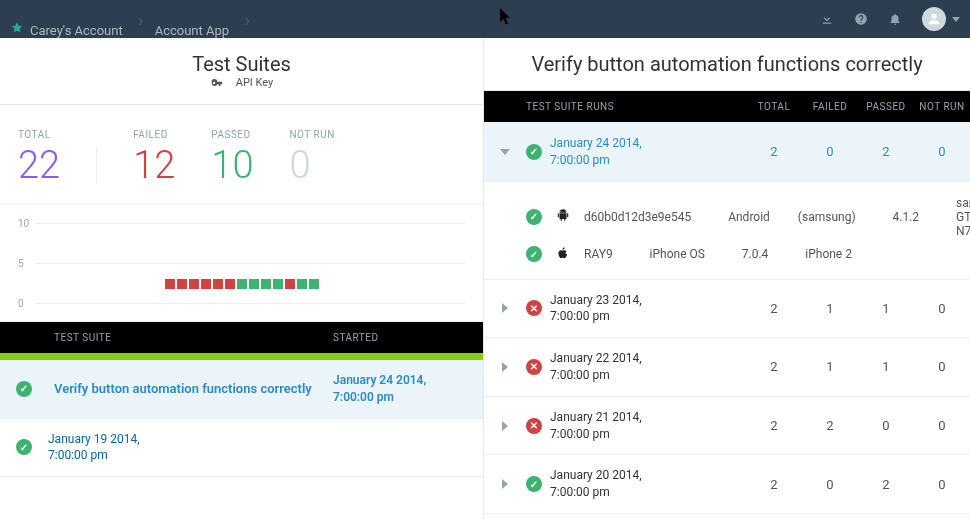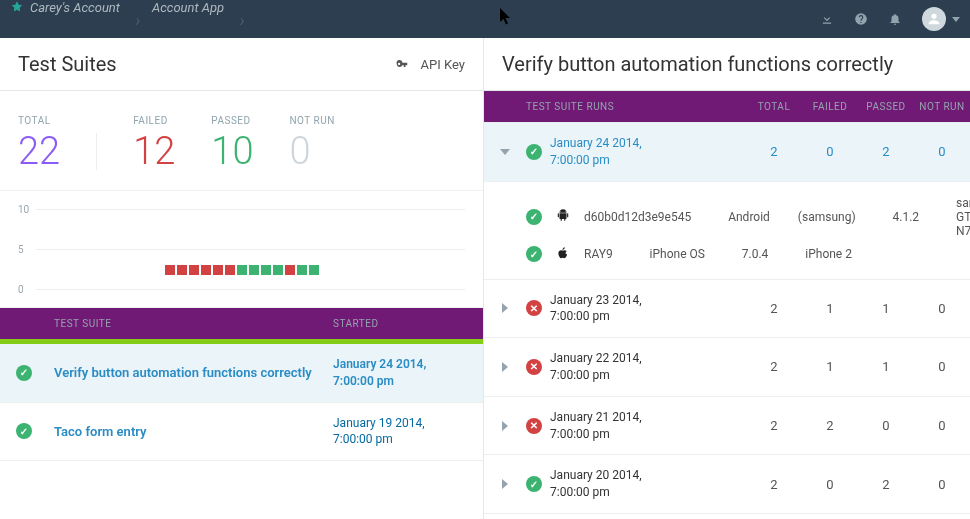--- a/index.html
+++ b/index.html
@@ -17,27 +17,26 @@
   .topbar {
     height: 38px;
     background: #2c3e50;
     display: flex;
     align-items: stretch;
     color: #b0bec5;
   }
   .breadcrumb { display: flex; align-items: stretch; }
   .crumb {
     display: flex;
-    align-items: flex-start;
+    align-items: flex-end;
     padding: 0 18px 0 14px;
     position: relative;
     cursor: pointer;
     font-size: 13px;
     color: #aeb8bf;
-    font-style: italic;
   }
   .crumb:first-child { padding-left: 10px; }
   .crumb.active { color: #fff; }
   .crumb .chev {
     position: absolute;
     right: -9px;
     top: 0; bottom: 0;
     width: 18px;
     display: flex;
     align-items: center;
@@ -100,31 +99,31 @@
     display: flex;
     flex-direction: column;
     overflow: hidden;
   }
   .panel-header {
     display: flex;
     align-items: center;
     justify-content: space-between;
     padding: 14px 18px;
     border-bottom: 1px solid #e5e8eb;
+    flex-direction: column;
   }
   .panel-title {
     font-size: 20px;
     font-weight: 400;
     color: #333;
   }
   .api-key {
-    font-size: 13px;
+    font-size: 11px;
     color: #555;
     display: flex;
-    align-items: center;
     gap: 12px;
     cursor: pointer;
   }
 
   
   .stats {
     display: flex;
     padding: 24px 18px 20px;
     gap: 36px;
     border-bottom: 1px solid #f0f2f4;
@@ -194,26 +193,26 @@
   }
   .bar.red { background: #d34242; }
   .bar.green { background: #3cb371; }
 
   
   .suite-table-head, .suite-row {
     display: flex;
     align-items: center;
   }
   .suite-table-head {
-    background: #701a75;
+    background: #000000;
     color: #95a3ad;
     font-size: 10px;
     letter-spacing: 0.5px;
     padding: 10px 0;
-    border-bottom: 5px solid #84cc16;
+    border-bottom: 7px solid #84cc16;
   }
   .col-status { width: 48px; display:flex; justify-content:center; }
   .col-suite { flex: 1; padding-left: 6px; }
   .col-started { width: 150px; }
   .suite-row {
     padding: 12px 0;
     border-bottom: 1px solid #eceff1;
     font-size: 13px;
   }
   .suite-row.selected {
@@ -241,21 +240,21 @@
   }
   .status-ico.pass { background:#3cb371; }
   .status-ico.fail { background:#d34242; }
 
   
   .runs-head, .run-row {
     display: flex;
     align-items: center;
   }
   .runs-head {
-    background:#701a75;
+    background:#000000;
     color:#95a3ad;
     font-size:10px;
     letter-spacing:0.5px;
     padding:10px 0;
     border-bottom:1px solid #eceff1;
   }
   .rc-exp { width: 42px; display:flex; justify-content:center; }
   .rc-name { flex:1; display:flex; align-items:center; gap:8px; }
   .rc-num { width:56px; text-align:center; color:#555; }
   .runs-head .rc-num { color:#95a3ad; }
@@ -428,21 +427,20 @@
           <div class="col-status">
             <span class="status-ico pass">✓</span>
           </div>
           <div class="col-suite"><a class="link">Verify button automation functions correctly</a></div>
           <div class="col-started">January 24 2014,<br>7:00:00 pm</div>
         </div>
         <div class="suite-row">
           <div class="col-status">
             <span class="status-ico pass">✓</span>
           </div>
-          <div class="col-suite"><a class="link">Taco form entry</a></div>
           <div class="col-started">January 19 2014,<br>7:00:00 pm</div>
         </div>
       </div>
   </div>
 
   <div class="col-right">
     <div class="panel-header">
       <div class="panel-title">Verify button automation functions correctly</div>
     </div>
 

